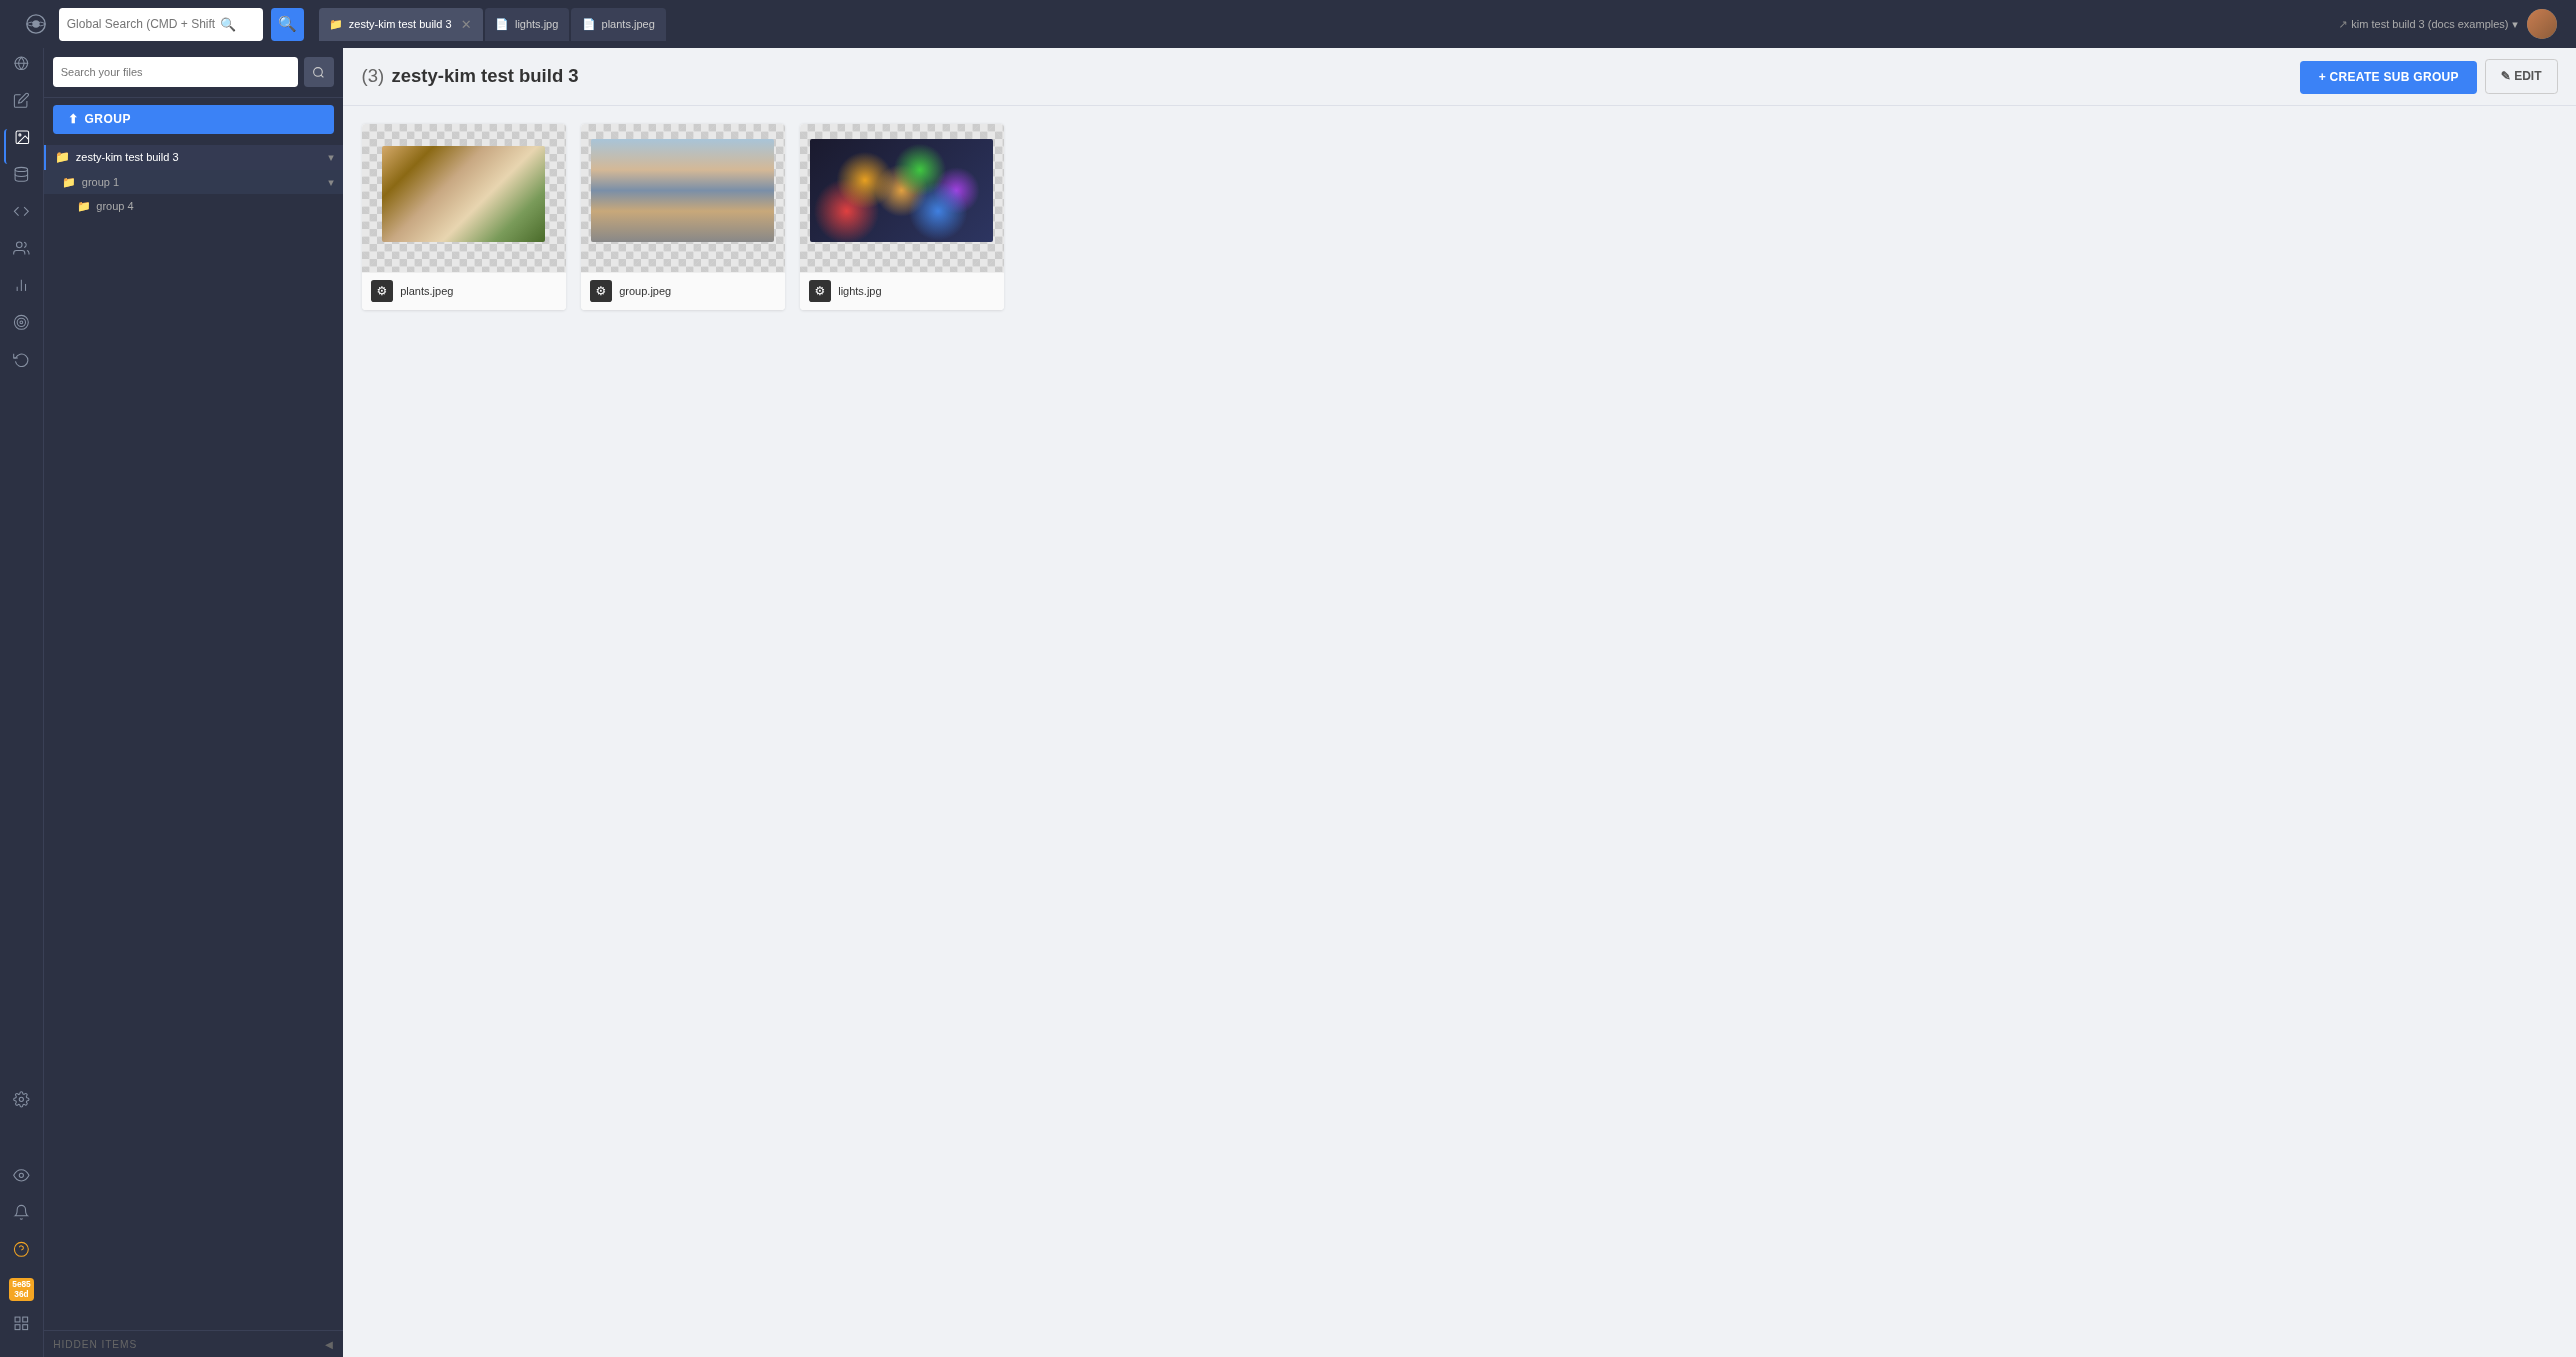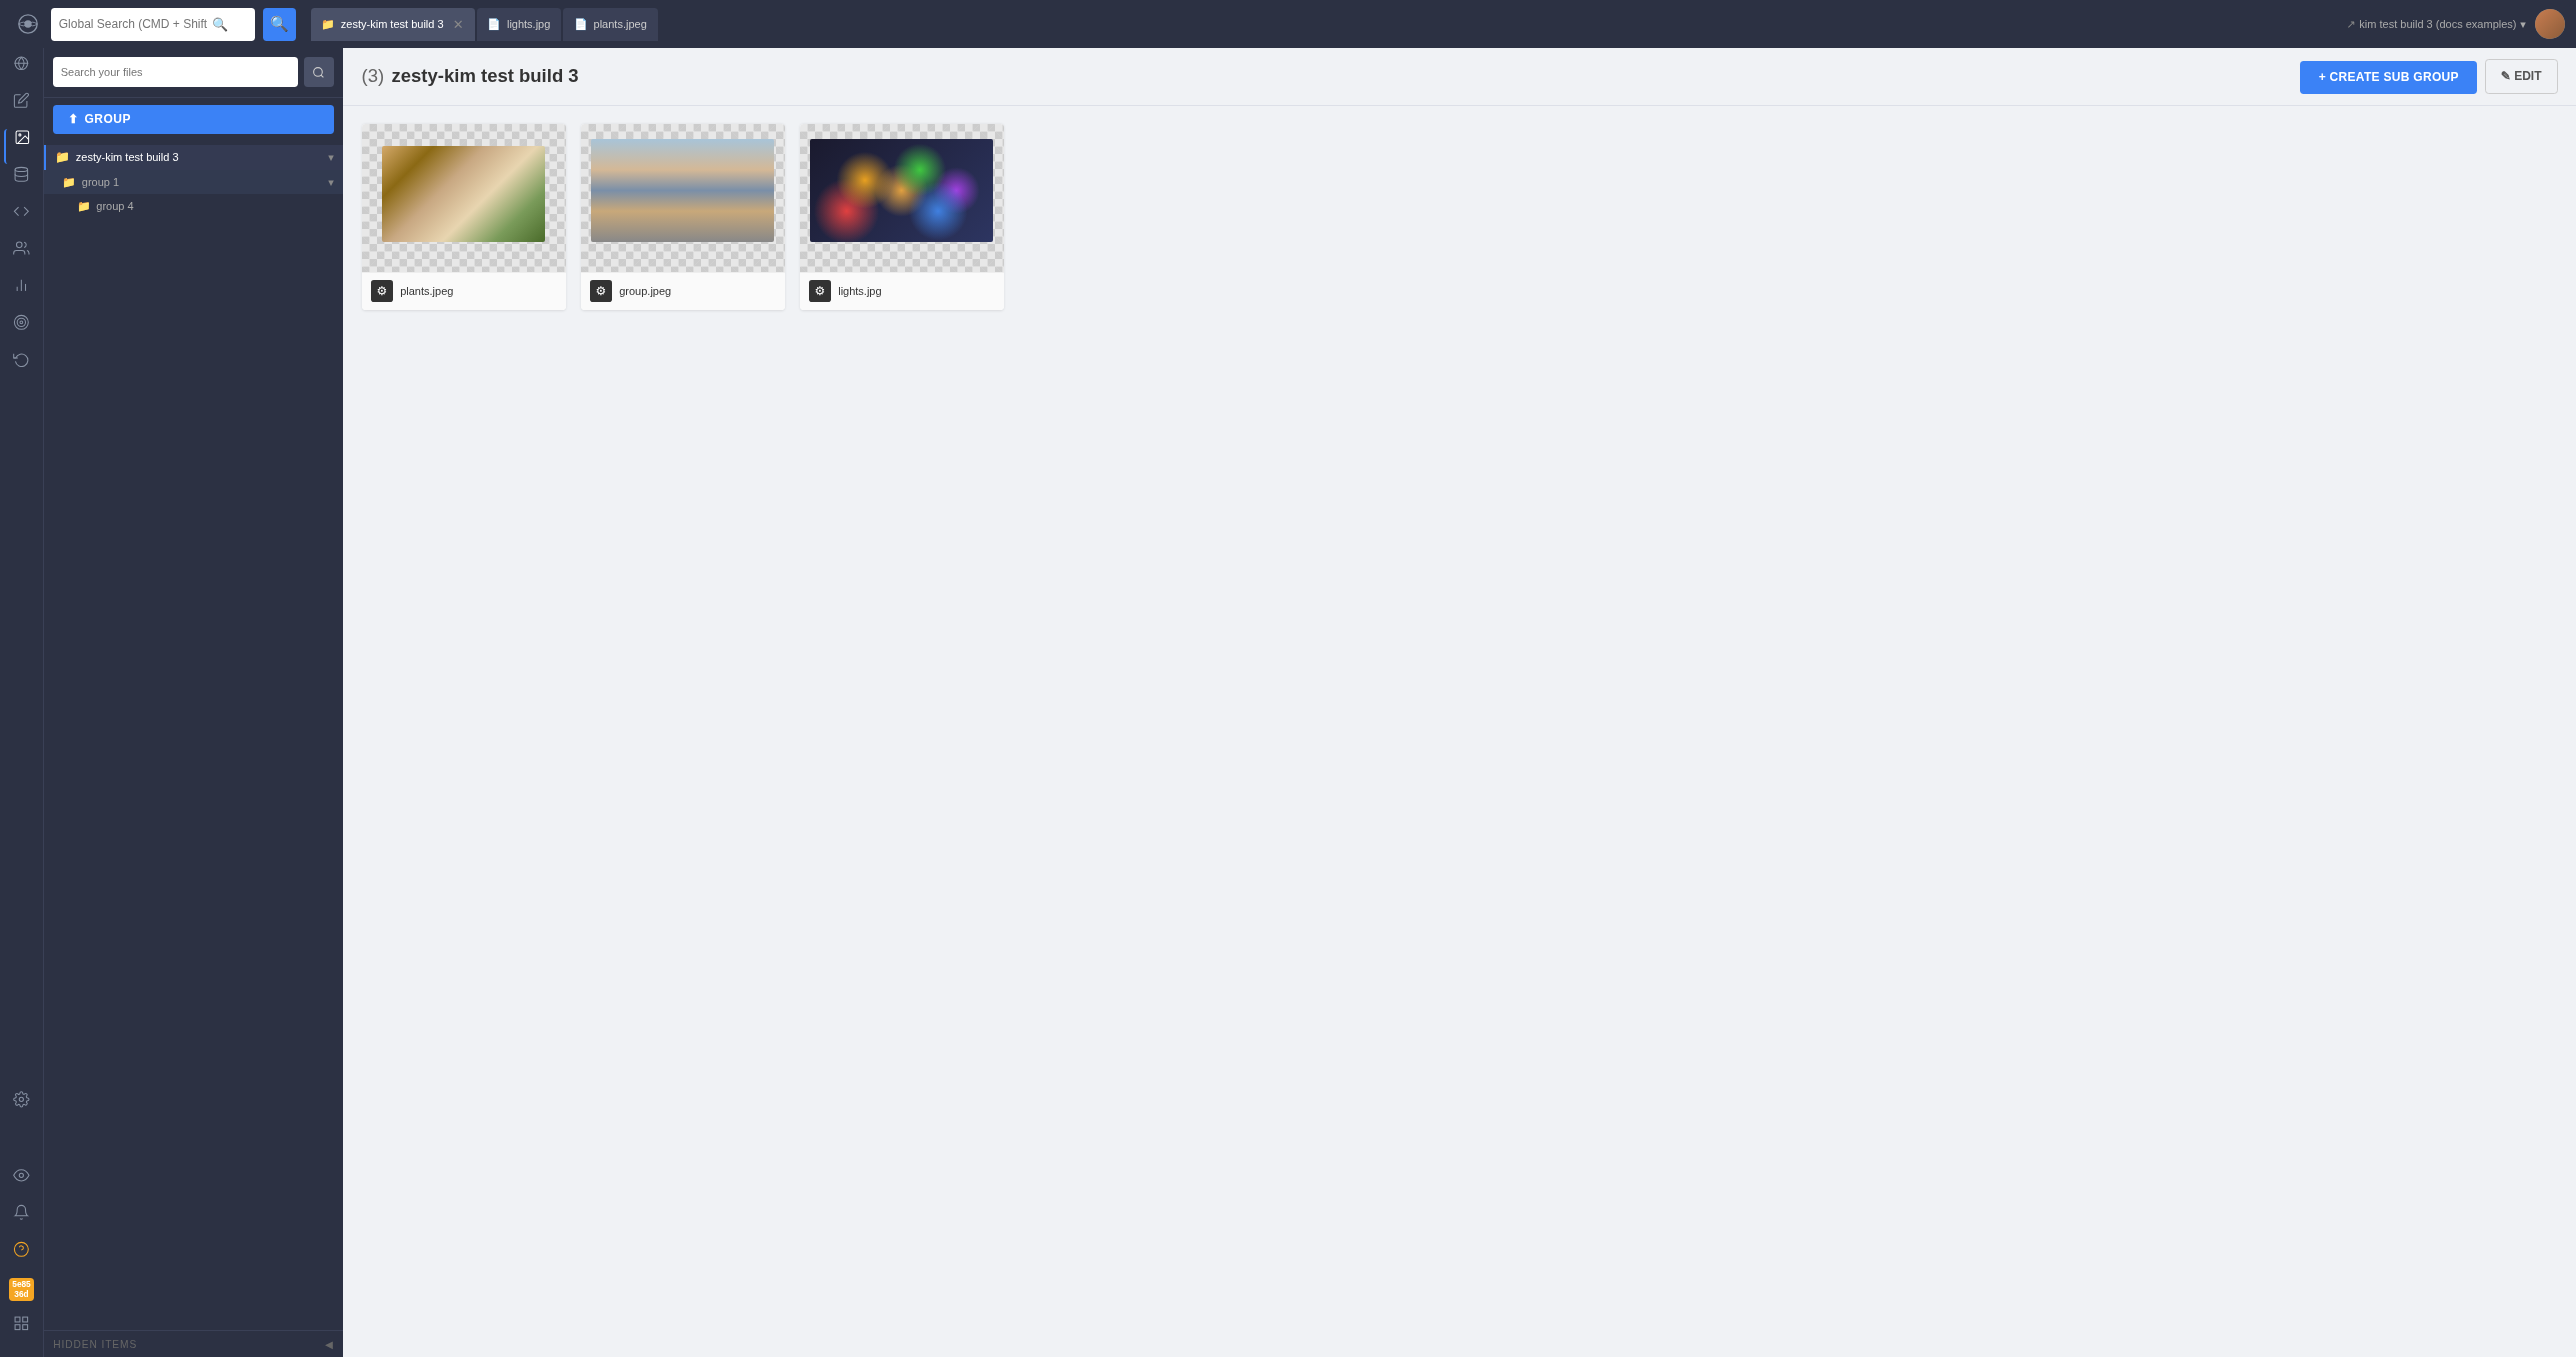--- a/index.html
+++ b/index.html
@@ -4,21 +4,21 @@
   <style>
     * { box-sizing: border-box; margin: 0; padding: 0; }
     body { font-family: -apple-system, BlinkMacSystemFont, 'Segoe UI', sans-serif; background: #e8eaed; display: flex; flex-direction: column; height: 100vh; overflow: hidden; }
 
     
     .top-bar {
       background: #2c3143;
       height: 48px;
       display: flex;
       align-items: center;
-      padding: 0 11px;
+      padding: 0 19px;
       gap: 7.4px;
       flex-shrink: 0;
     }
     .top-bar-logo {
       width: 33px; height: 33px;
       display: flex; align-items: center; justify-content: center;
       color: #aaa;
       font-size: 16.7px;
     }
     .global-search-box {

